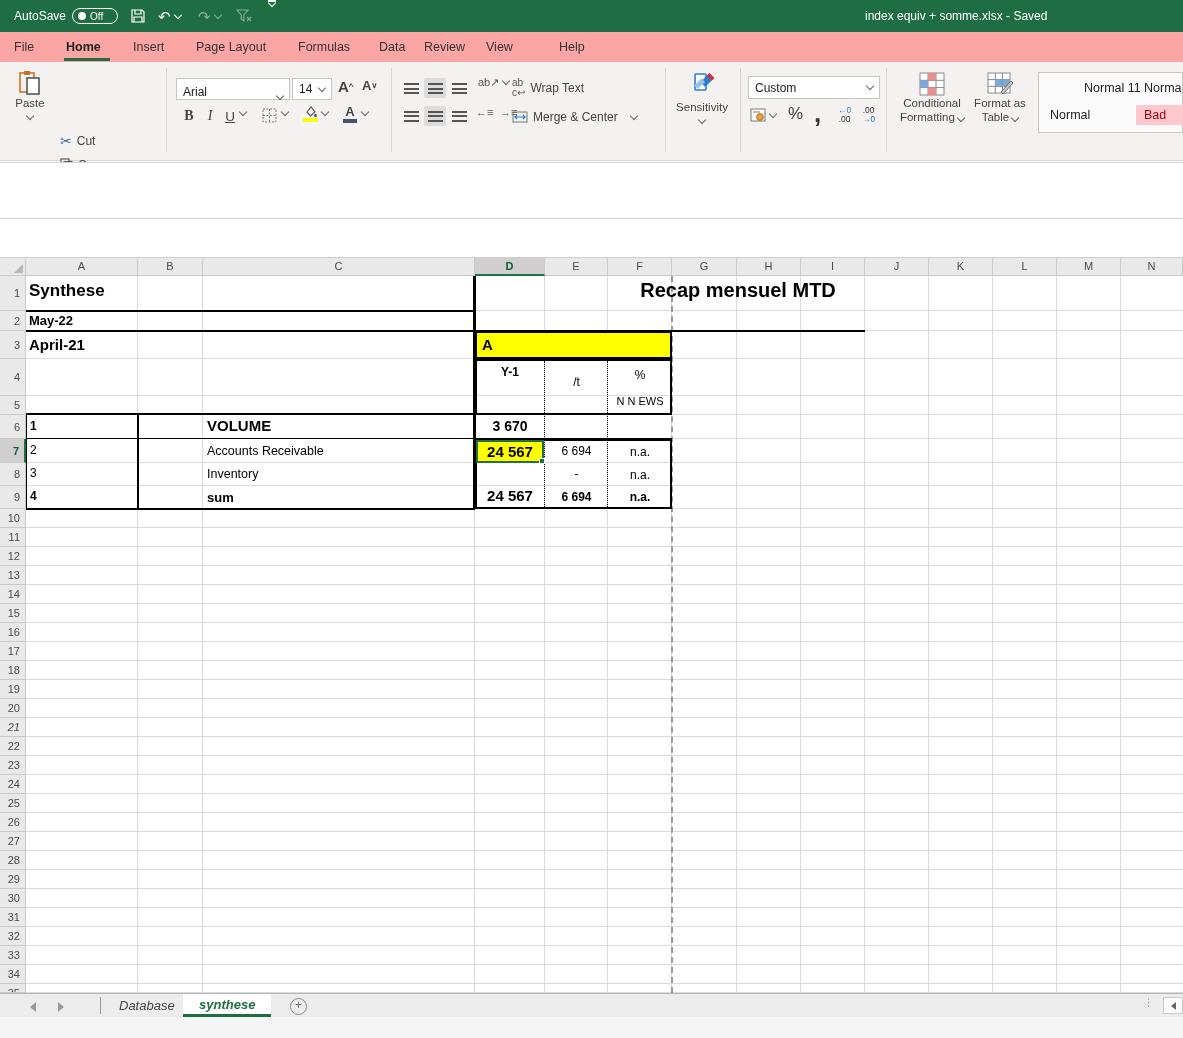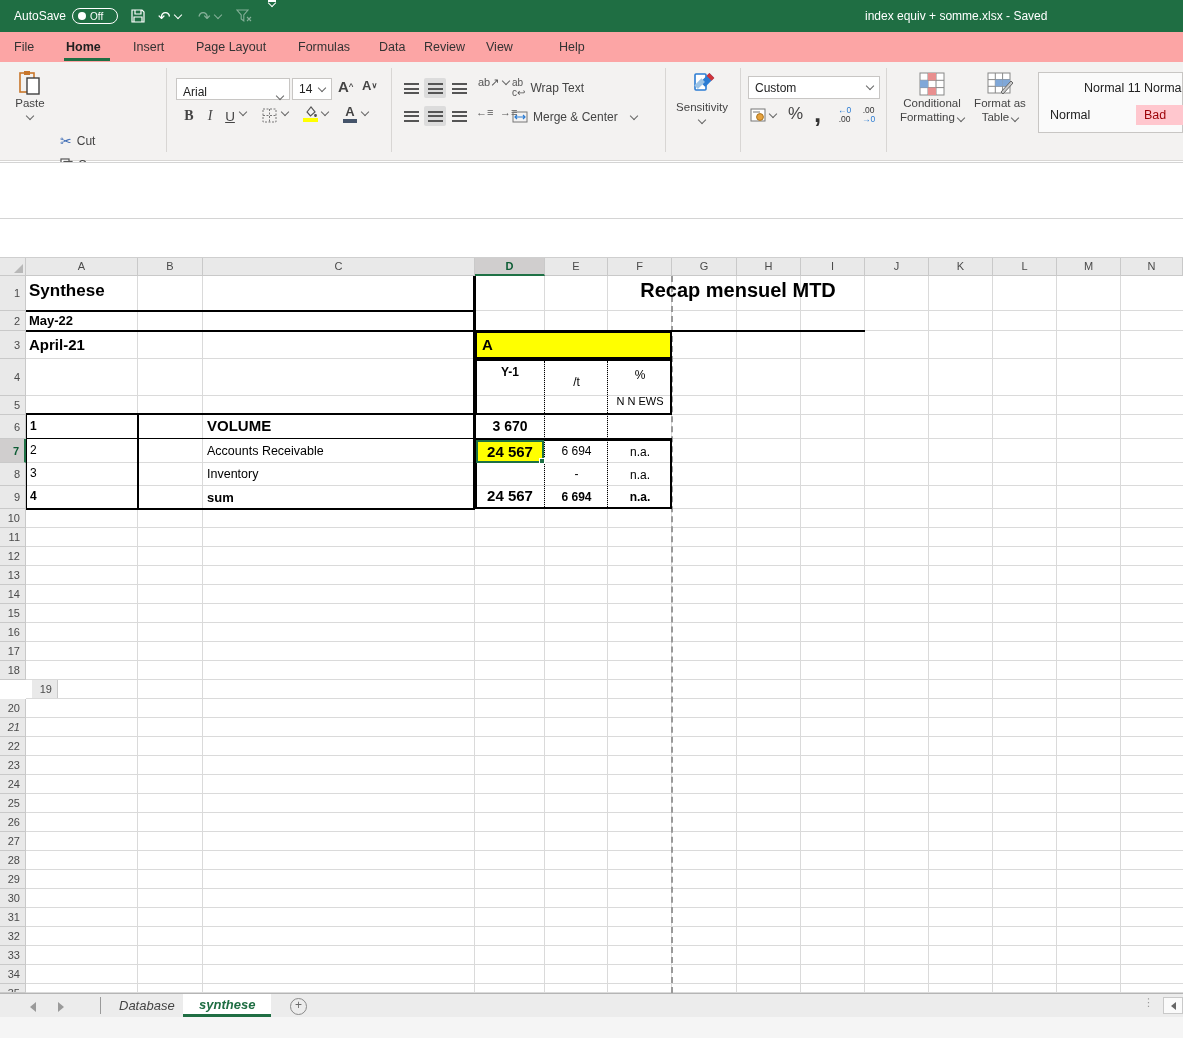--- a/index.html
+++ b/index.html
@@ -391,21 +391,21 @@
         <div class="row-h" style="top: 228px; height: 23px; line-height: 23px;">9</div>
         <div class="row-h" style="top: 251px; height: 19px; line-height: 19px;">10</div>
         <div class="row-h" style="top: 270px; height: 19px; line-height: 19px;">11</div>
         <div class="row-h" style="top: 289px; height: 19px; line-height: 19px;">12</div>
         <div class="row-h" style="top: 308px; height: 19px; line-height: 19px;">13</div>
         <div class="row-h" style="top: 327px; height: 19px; line-height: 19px;">14</div>
         <div class="row-h" style="top: 346px; height: 19px; line-height: 19px;">15</div>
         <div class="row-h" style="top: 365px; height: 19px; line-height: 19px;">16</div>
         <div class="row-h" style="top: 384px; height: 19px; line-height: 19px;">17</div>
         <div class="row-h" style="top: 403px; height: 19px; line-height: 19px;">18</div>
-        <div class="row-h" style="top: 422px; height: 19px; line-height: 19px; margin-left: 32px;">19</div>
+        <div class="row-h" style="top: 422px; height: 19px; line-height: 19px;">19</div>
         <div class="row-h" style="top: 441px; height: 19px; line-height: 19px;">20</div>
         <div class="row-h" style="top: 460px; height: 19px; line-height: 19px; font-style: italic;">21</div>
         <div class="row-h" style="top: 479px; height: 19px; line-height: 19px;">22</div>
         <div class="row-h" style="top: 498px; height: 19px; line-height: 19px;">23</div>
         <div class="row-h" style="top: 517px; height: 19px; line-height: 19px;">24</div>
         <div class="row-h" style="top: 536px; height: 19px; line-height: 19px;">25</div>
         <div class="row-h" style="top: 555px; height: 19px; line-height: 19px;">26</div>
         <div class="row-h" style="top: 574px; height: 19px; line-height: 19px;">27</div>
         <div class="row-h" style="top: 593px; height: 19px; line-height: 19px;">28</div>
         <div class="row-h" style="top: 612px; height: 19px; line-height: 19px;">29</div>

